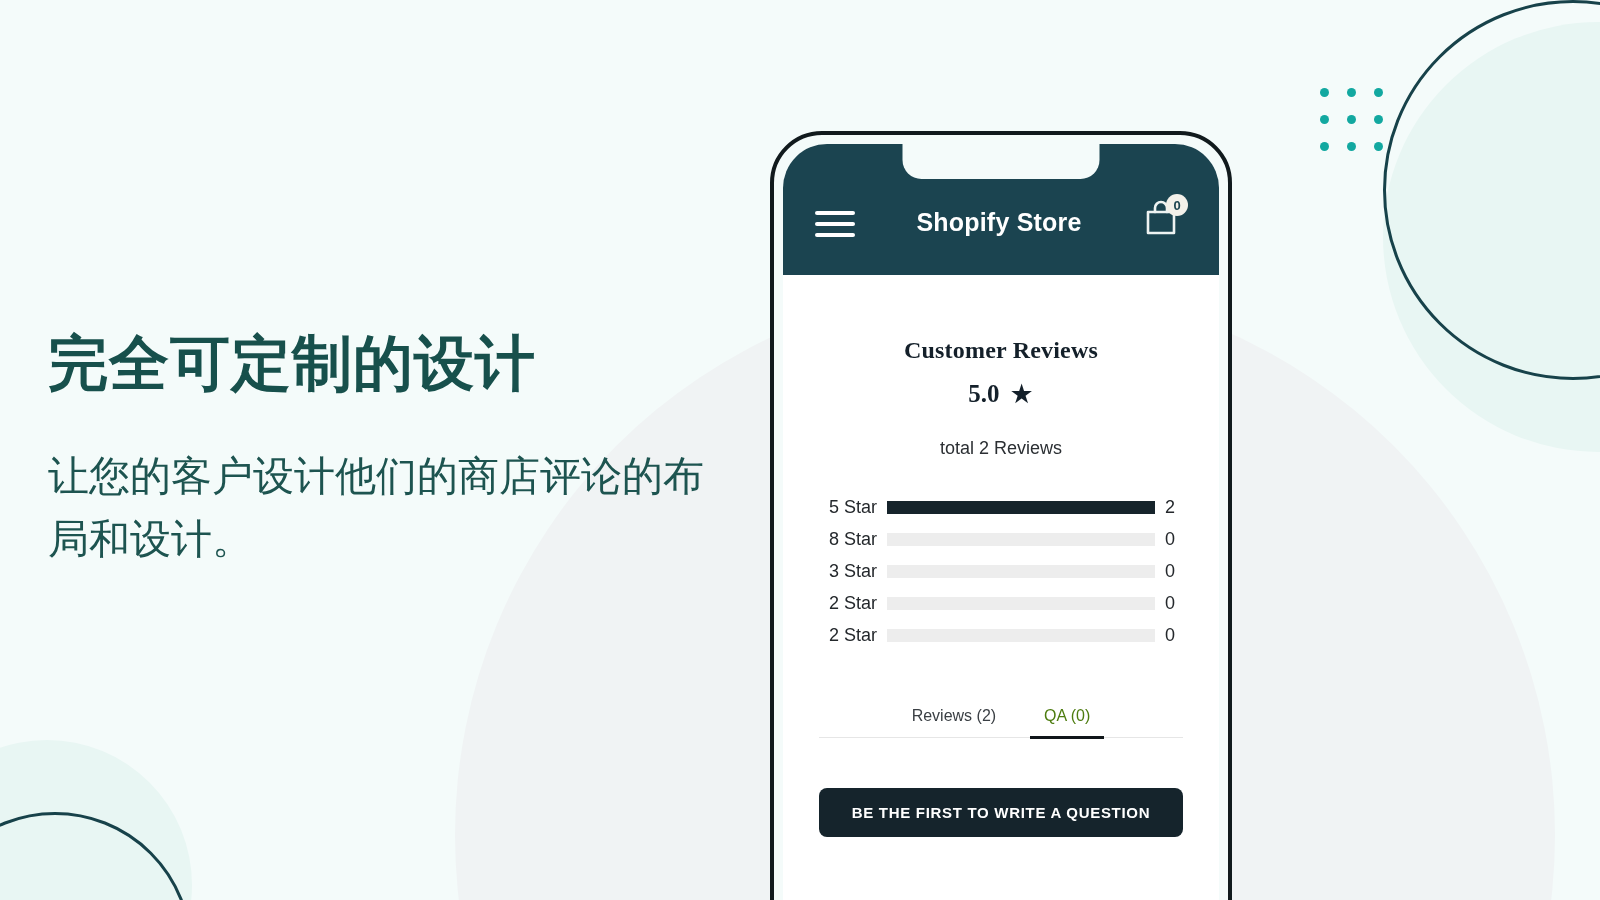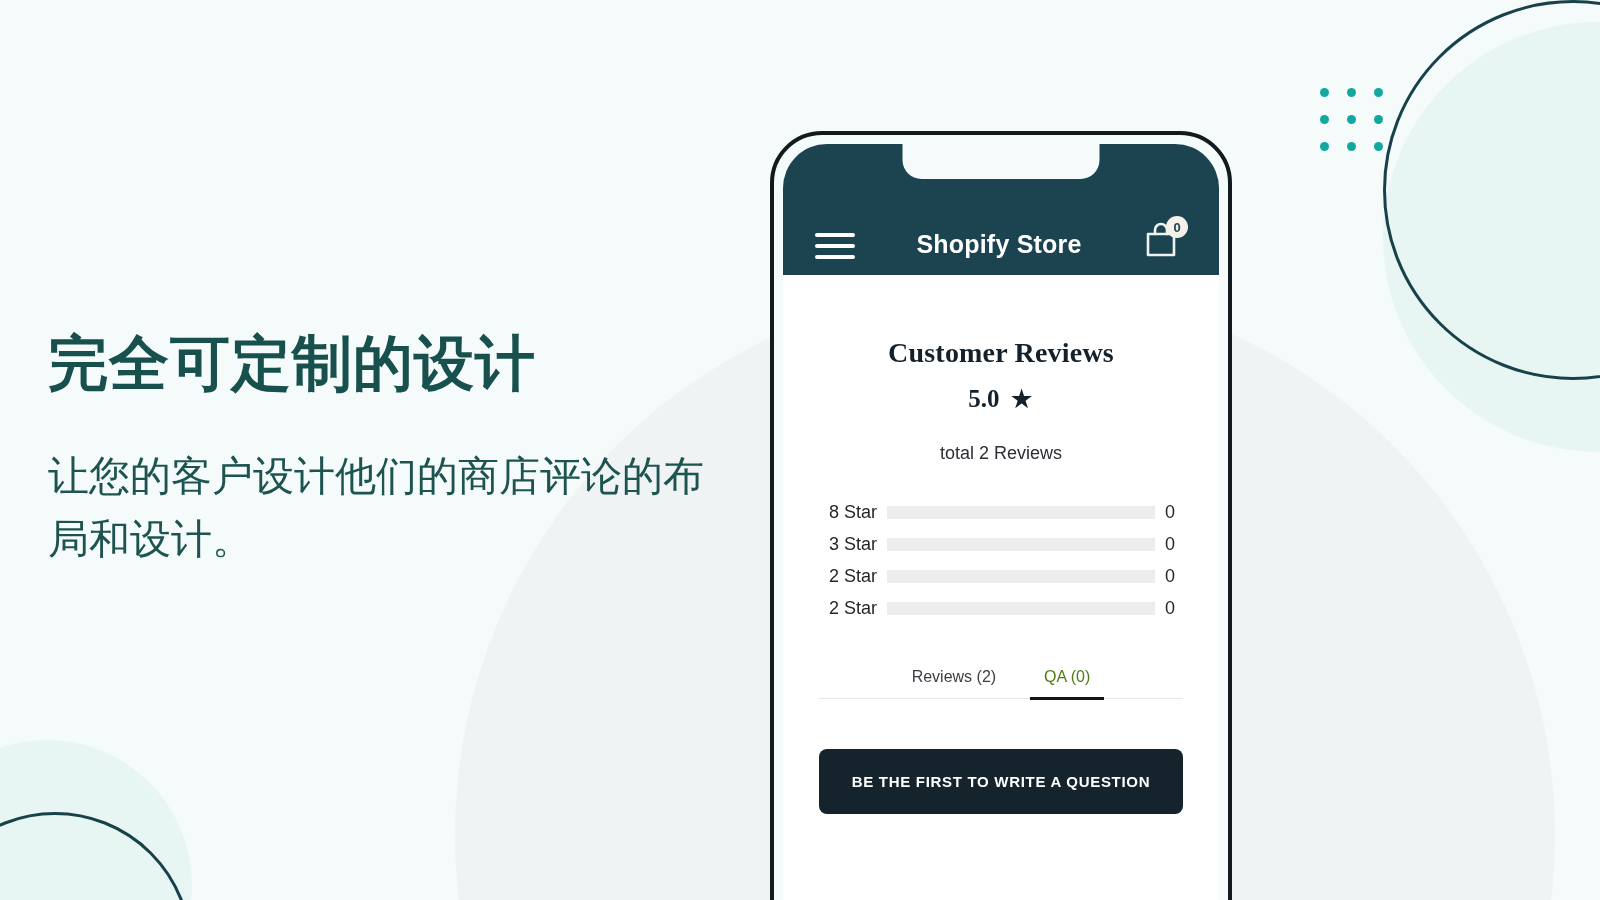--- a/index.html
+++ b/index.html
@@ -107,21 +107,21 @@
   }
 
   
   .app-header {
     position:relative;
     height:131px;
     background:#1b4450;
     display:flex;
     align-items:flex-end;
     justify-content:space-between;
-    padding:0 32px 16px 32px;
+    padding:0 32px 38px 32px;
   }
   .notch {
     position:absolute;
     left:50%; top:0;
     transform:translateX(-50%);
     width:197px; height:35px;
     background:#f4fbfa;
     border-radius:0 0 19px 19px;
   }
   .hamburger { width:40px; display:flex; flex-direction:column; gap:7px; cursor:pointer; }
@@ -145,21 +145,21 @@
     font-weight:700;
     display:flex; align-items:center; justify-content:center;
   }
 
   
   .app-body { padding:0 36px; }
   .reviews-title {
     text-align:center;
     margin-top:62px;
     font-family:"Liberation Serif", serif;
-    font-size:28px;
+    font-size:24px;
     font-weight:700;
     color:#14202a;
     letter-spacing:0.2px;
   }
   .rating-row {
     margin-top:16px;
     display:flex;
     align-items:center;
     justify-content:center;
     gap:10px;
@@ -202,41 +202,41 @@
   .bar-fill { position:absolute; left:0; top:0; bottom:0; background:#16242b; }
   .bar-count {
     width:18px;
     text-align:left;
     font-size:18px;
     color:#24282c;
   }
 
   
   .tabs {
-    margin-top:40px;
+    margin-top:52px;
     display:flex;
     justify-content:center;
     gap:20px;
     border-bottom:1px solid #e6e6e6;
   }
   .tab {
     padding:4px 14px 11px 14px;
     font-size:16px;
     color:#3a3f44;
     border-bottom:3px solid transparent;
     margin-bottom:-2px;
     cursor:pointer;
   }
   .tab.active { color:#4d7c0f; border-bottom-color:#10161a; }
 
   .cta {
     display:block;
     width:100%;
     margin-top:50px;
-    padding:24px 10px;
+    padding:16px 10px;
     background:#15242c;
     color:#ffffff;
     border:none;
     border-radius:8px;
     font-family:"Liberation Sans", sans-serif;
     font-size:15px;
     font-weight:700;
     letter-spacing:0.7px;
     cursor:pointer;
   }
@@ -297,20 +297,27 @@
 
       <div class="rating-row">
         <span class="rating-value">5.0</span>
         <span class="rating-star">★</span>
       </div>
 
       <div class="total-reviews">total 2 Reviews</div>
 
       <div class="bars">
           <div class="bar-row">
+            <div class="bar-label">5 Star</div>
+            <div class="bar-track">
+              <div class="bar-fill" style="width: 100%;"></div>
+            </div>
+            <div class="bar-count">2</div>
+          </div>
+          <div class="bar-row">
             <div class="bar-label">8 Star</div>
             <div class="bar-track">
               <div class="bar-fill" style="width: 0%;"></div>
             </div>
             <div class="bar-count">0</div>
           </div>
           <div class="bar-row">
             <div class="bar-label">3 Star</div>
             <div class="bar-track">
               <div class="bar-fill" style="width: 0%;"></div>

